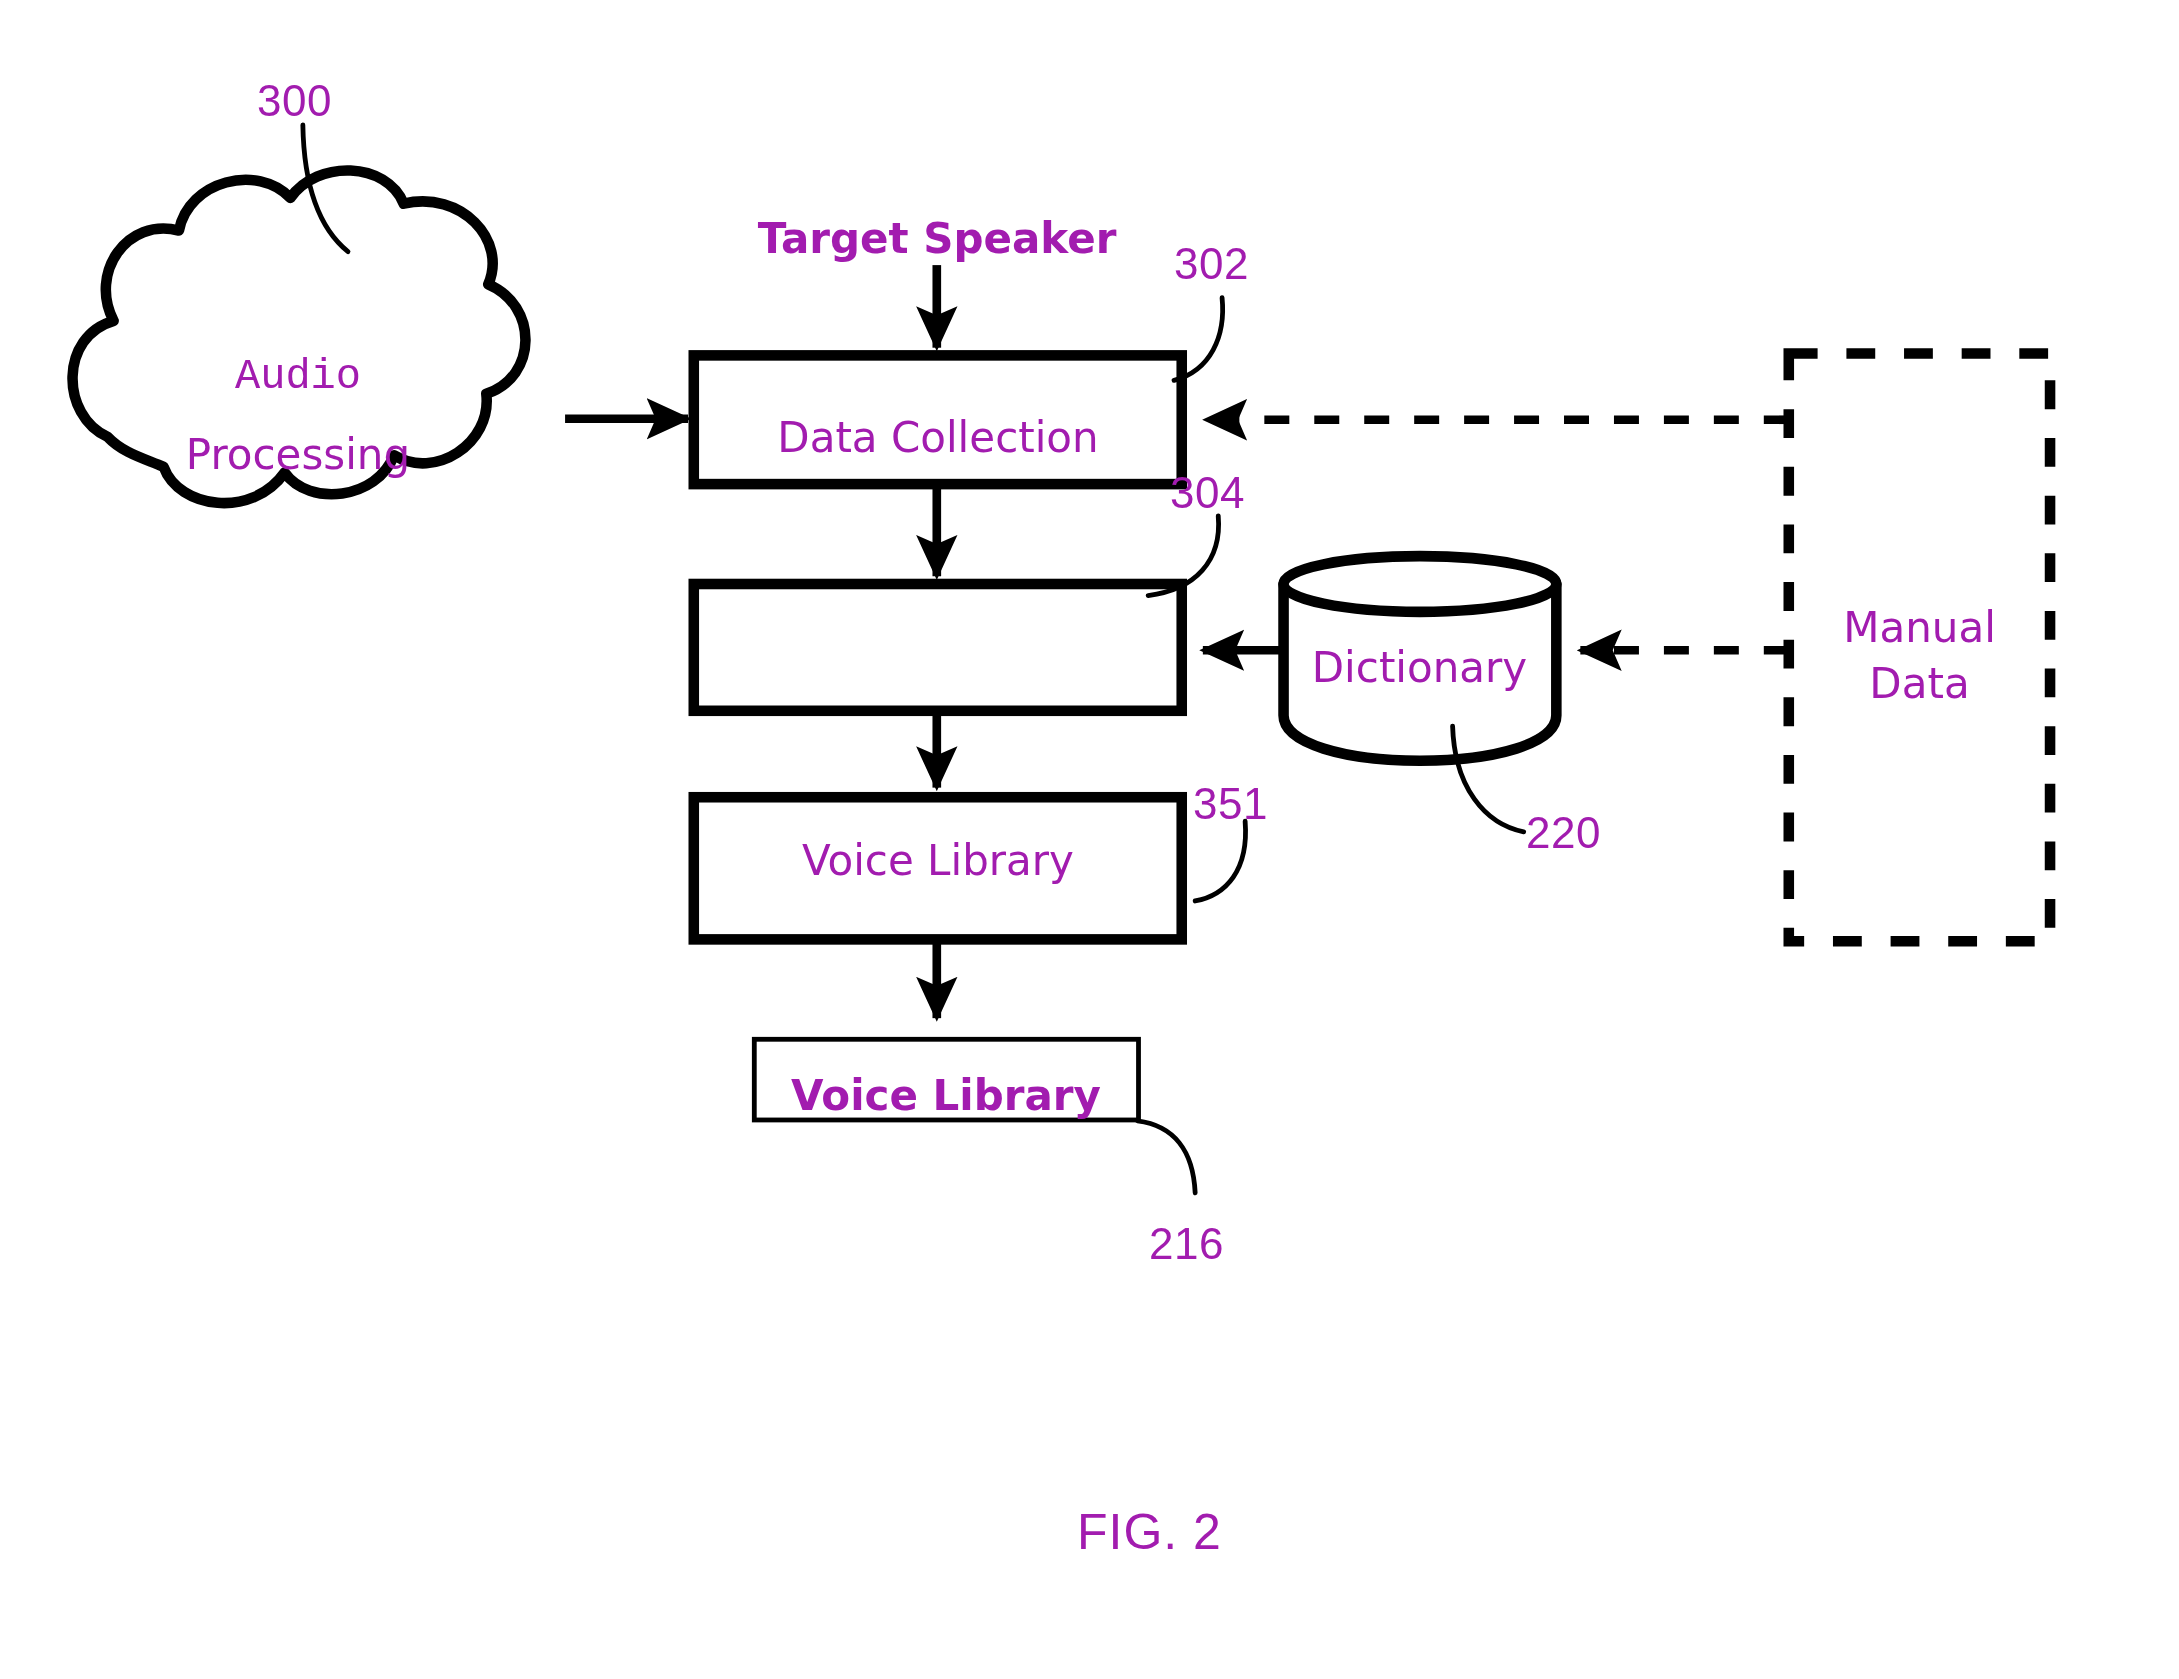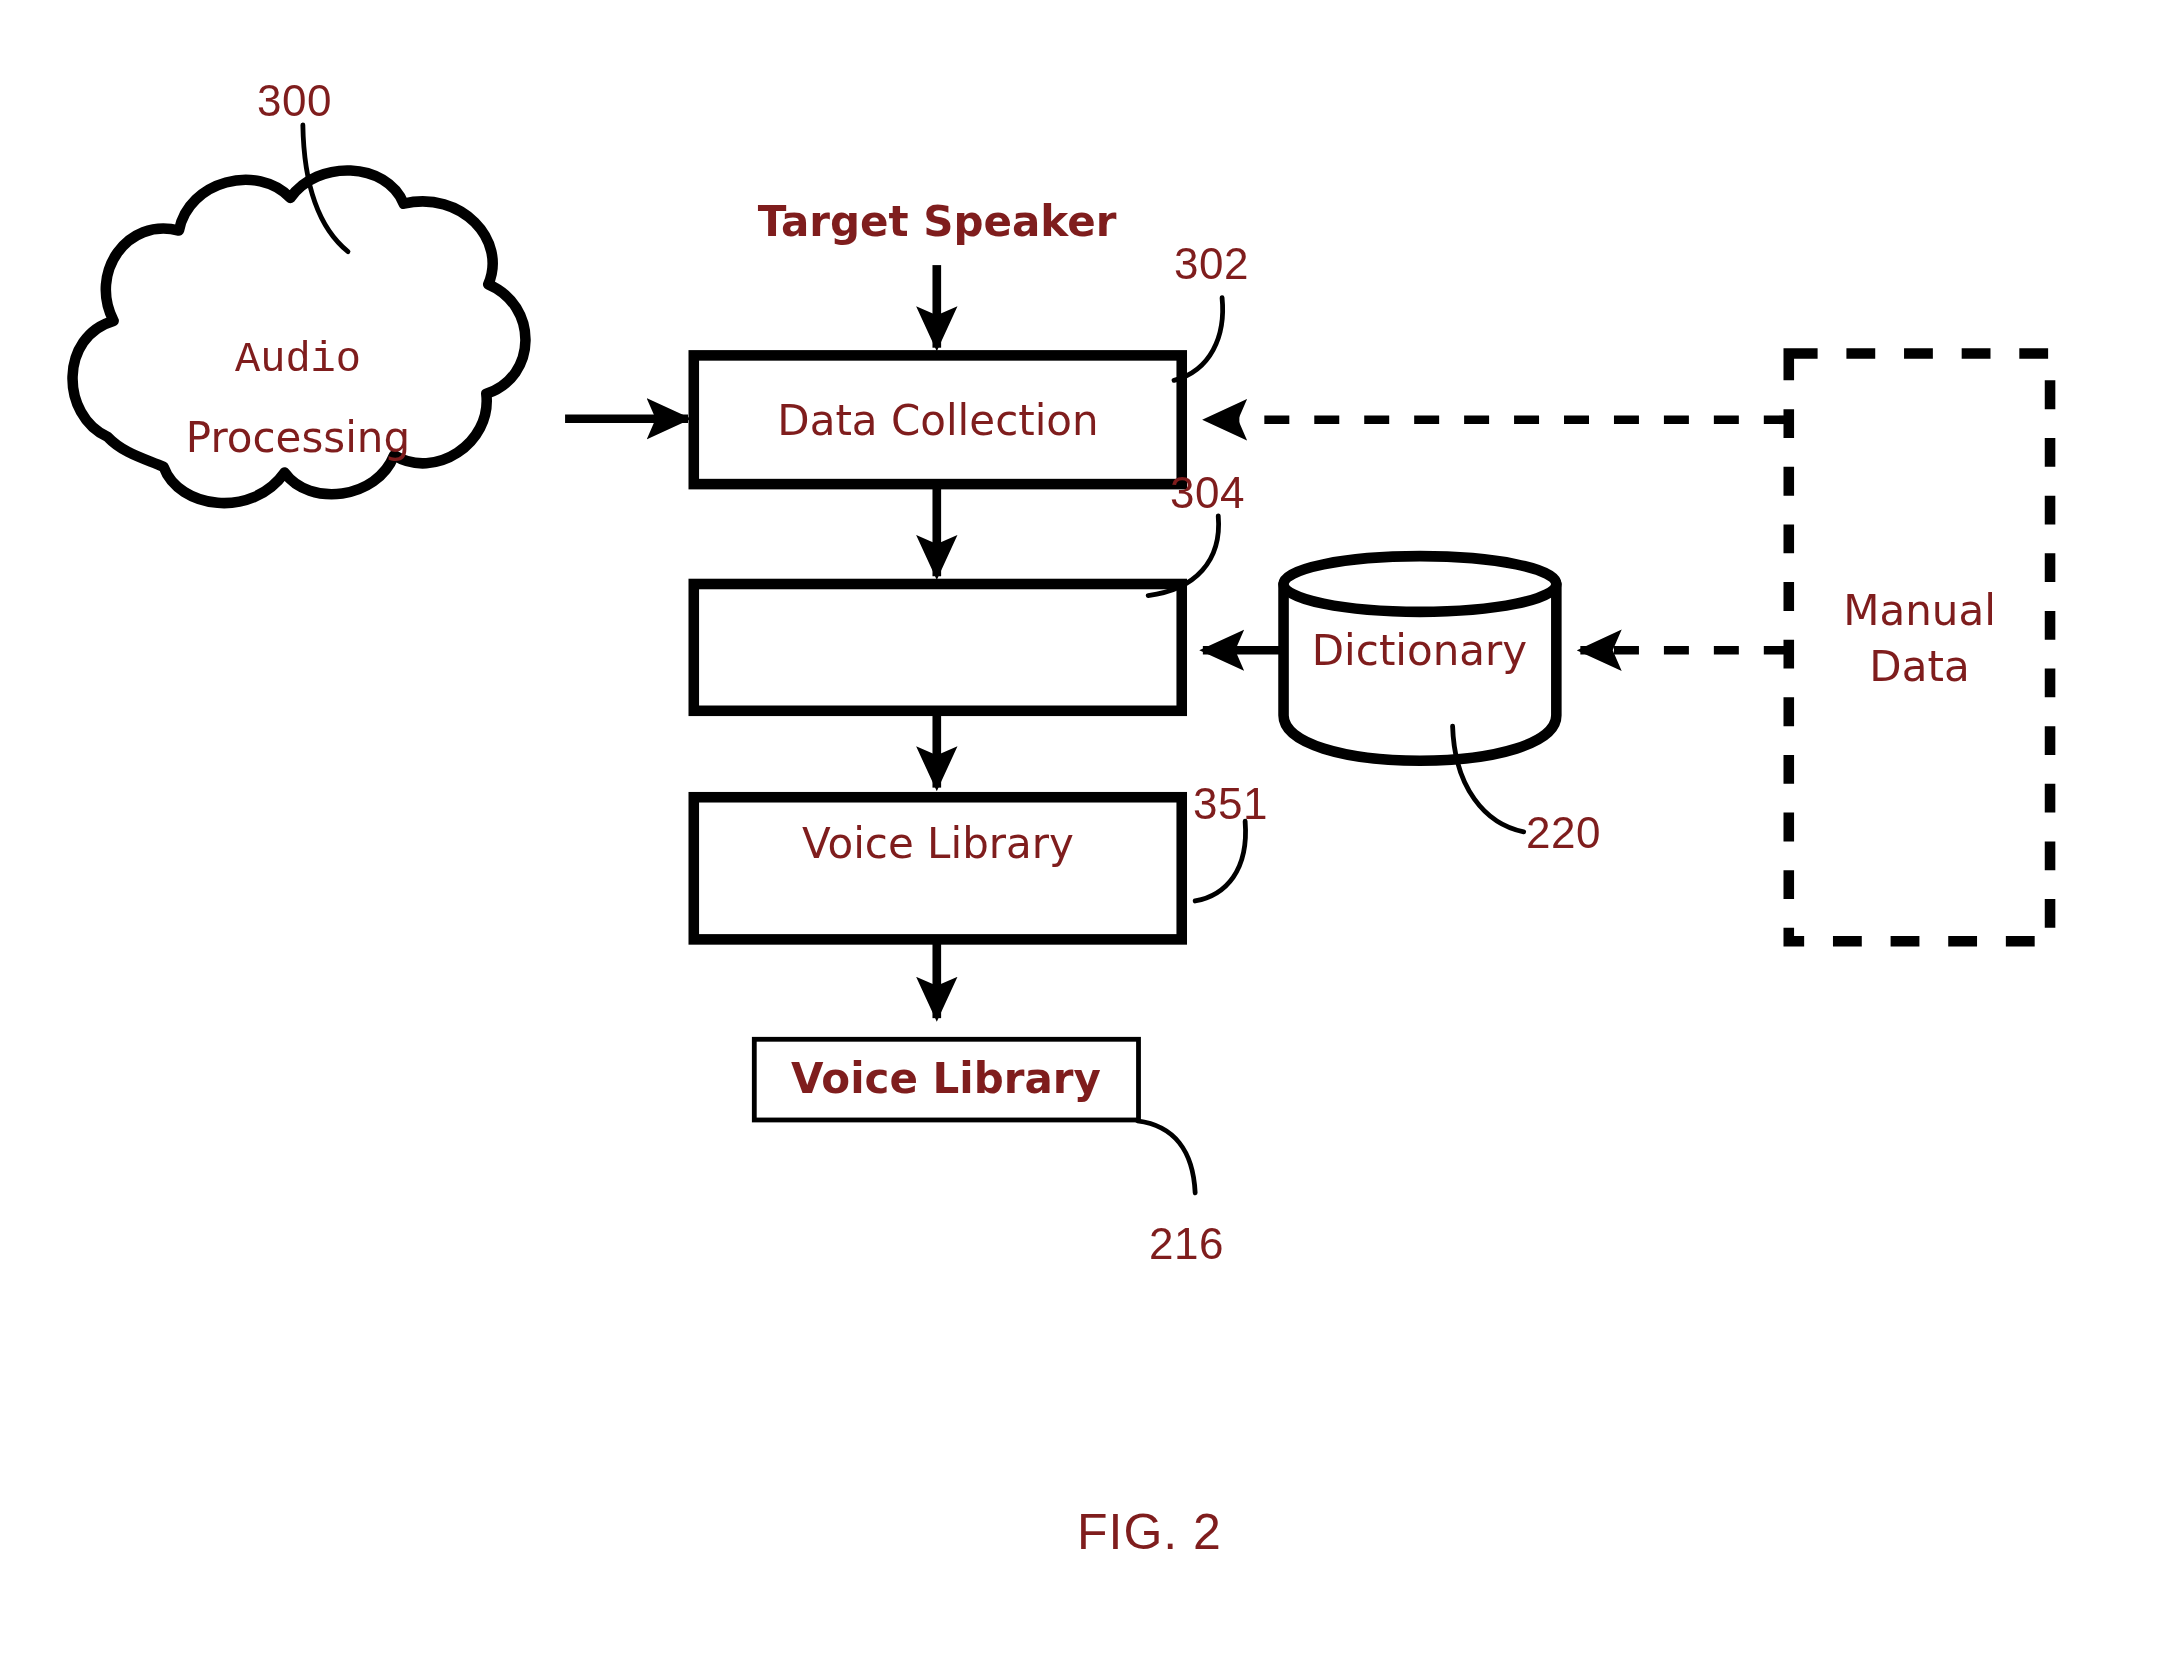--- a/index.html
+++ b/index.html
@@ -19,37 +19,38 @@
   }
   #figure-svg {
     position: absolute;
     top: 0;
     left: 0;
     width: 2180px;
     height: 1679px;
   }
   .lbl {
     position: absolute;
-    color: #7f1d1d;
+    color: #a21caf;
     white-space: pre;
     line-height: 1.18;
   }
   
   .ref-num {
     font-family: "Liberation Sans", sans-serif;
     font-size: 44px;
     font-weight: 400;
     letter-spacing: 0.5px;
   }
   
   .node-text {
     font-family: "DejaVu Sans", sans-serif;
     font-size: 42px;
     font-weight: 400;
     text-align: center;
+    margin-top: 17px;
   }
   .node-text.bold {
     font-weight: 700;
   }
   .fig-caption {
     font-family: "Liberation Sans", sans-serif;
     font-size: 50px;
     font-weight: 400;
     letter-spacing: 1px;
   }

